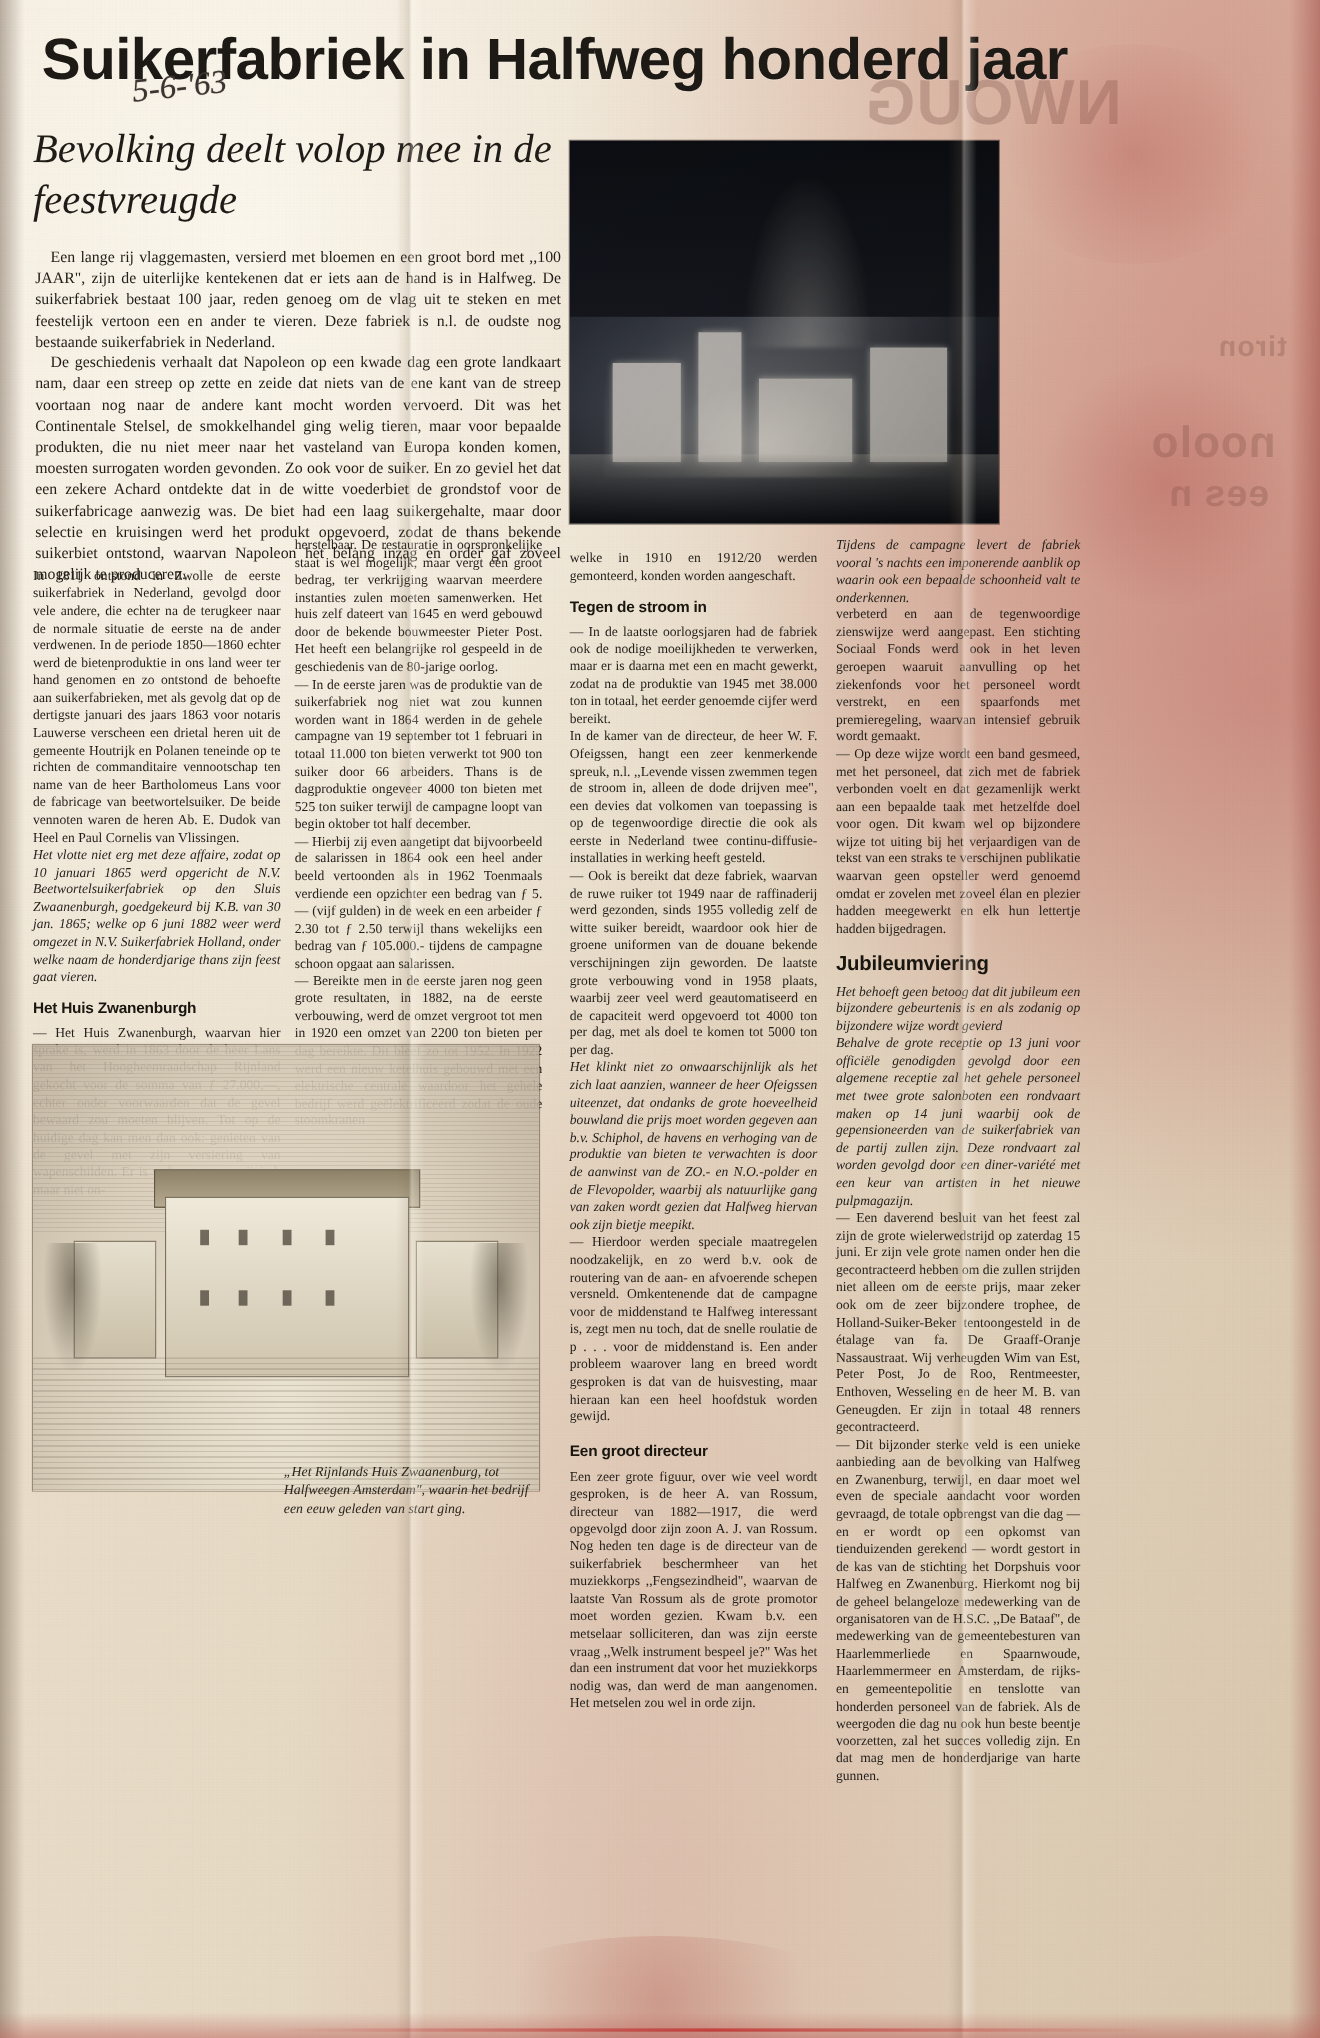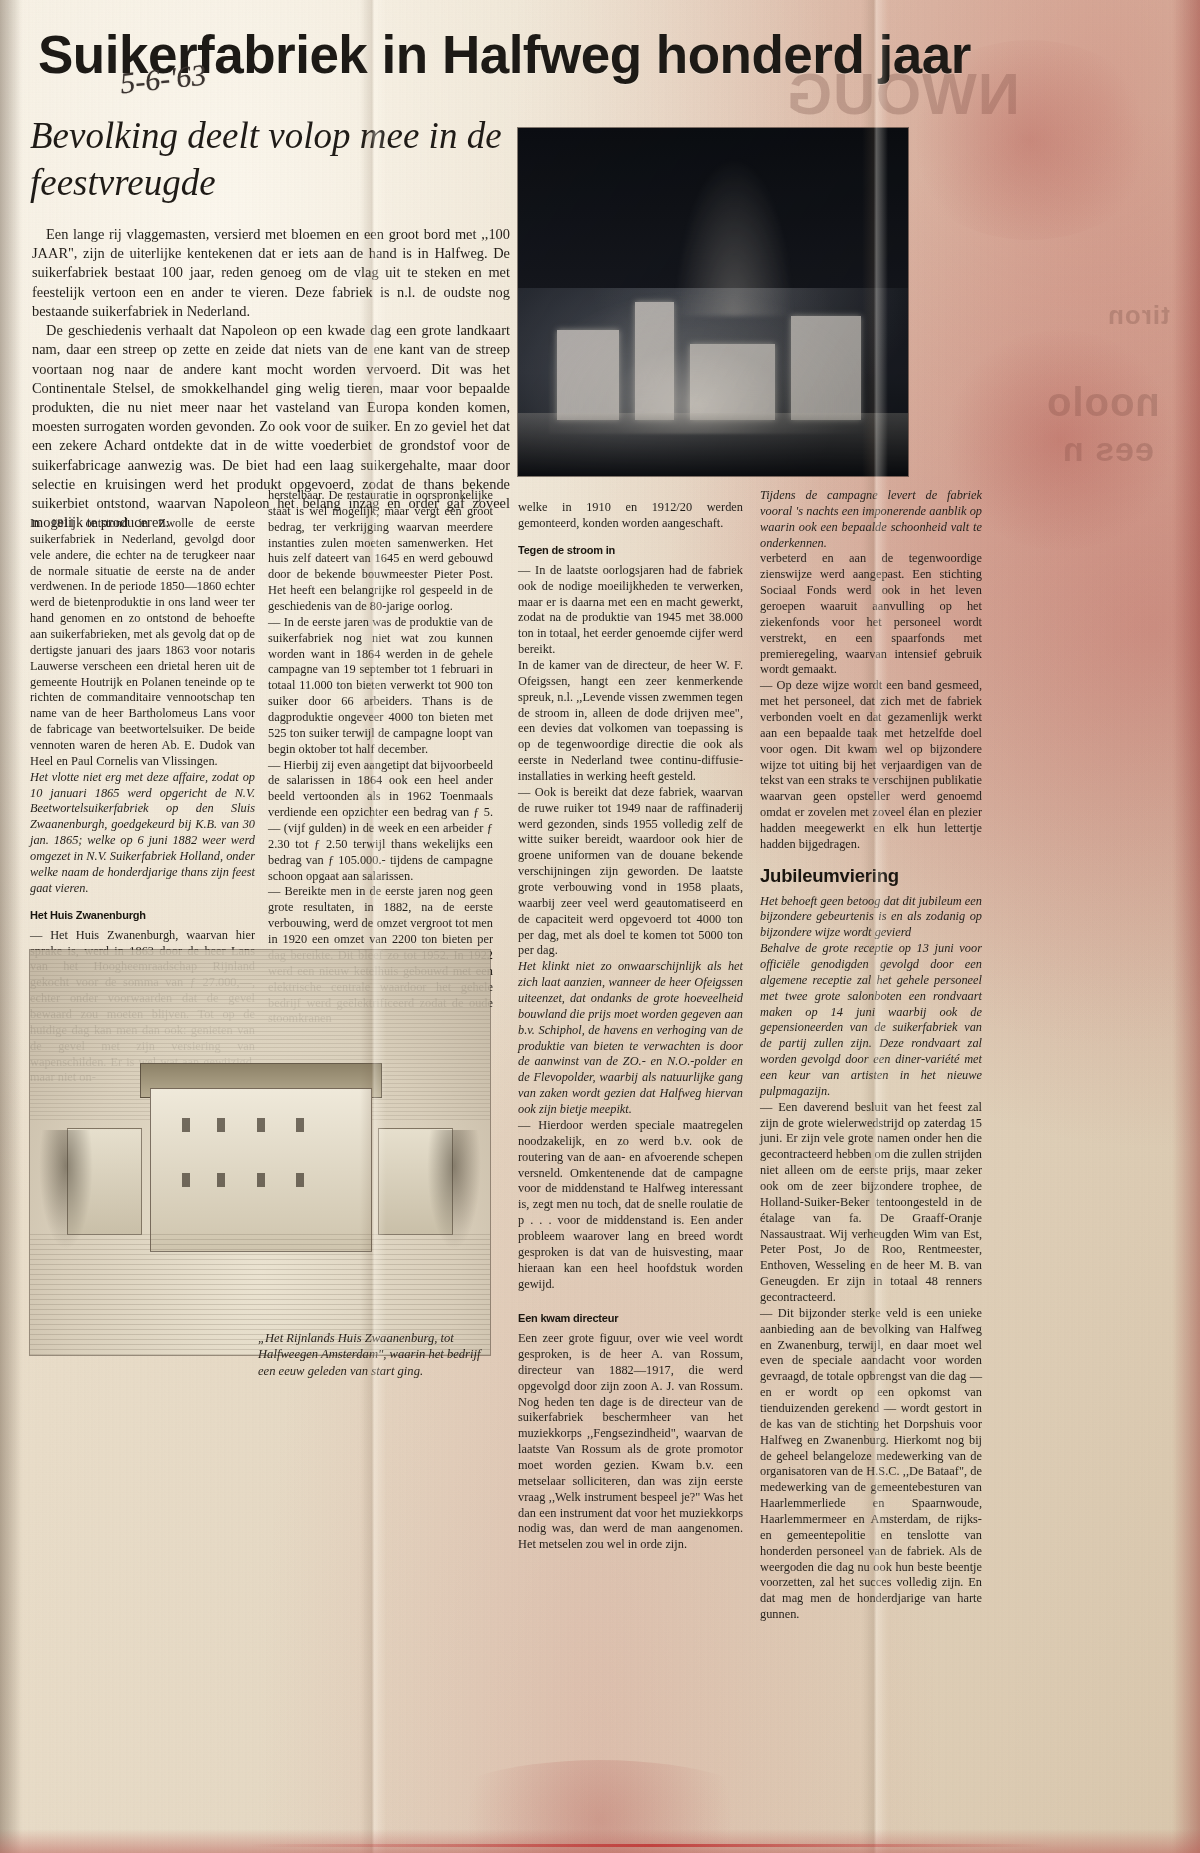--- a/index.html
+++ b/index.html
@@ -177,21 +177,21 @@
   .col p{margin:0;}
   .c1{left:30px;top:516px;width:225px;}
   .c2{left:268px;top:488px;width:225px;}
   .c3{left:518px;top:500px;width:225px;}
   .c4{left:760px;top:488px;width:222px;}
   .c3b{left:518px;top:1300px;width:225px;}
 
   .ital{font-style:italic;}
   h2.sub{
     font-family:"Liberation Sans", sans-serif;font-weight:700;
-    font-size:11px;margin:11px 0 6px;color:#19150f;letter-spacing:-0.2px;
+    font-size:14px;margin:11px 0 6px;color:#19150f;letter-spacing:-0.2px;
   }
   h2.sub.big{font-size:18.5px;}
   .blk{margin-top:9px;}
 
   
   .smudge{
     position:absolute;border-radius:50%;pointer-events:none;
     background:radial-gradient(circle, rgba(170,70,65,.30), rgba(170,70,65,0) 70%);
   }
 </style>
@@ -252,21 +252,21 @@
       <p>welke in 1910 en 1912/20 werden gemonteerd, konden worden aangeschaft.</p>
       <h2 class="sub">Tegen de stroom in</h2>
       <p>— In de laatste oorlogsjaren had de fabriek ook de nodige moeilijkheden te verwerken, maar er is daarna met een en macht gewerkt, zodat na de produktie van 1945 met 38.000 ton in totaal, het eerder genoemde cijfer werd bereikt.</p>
       <p class="blk">In de kamer van de directeur, de heer W. F. Ofeigssen, hangt een zeer kenmerkende spreuk, n.l. ,,Levende vissen zwemmen tegen de stroom in, alleen de dode drijven mee", een devies dat volkomen van toepassing is op de tegenwoordige directie die ook als eerste in Nederland twee continu-diffusie-installaties in werking heeft gesteld.</p>
       <p class="blk">— Ook is bereikt dat deze fabriek, waarvan de ruwe ruiker tot 1949 naar de raffinaderij werd gezonden, sinds 1955 volledig zelf de witte suiker bereidt, waardoor ook hier de groene uniformen van de douane bekende verschijningen zijn geworden. De laatste grote verbouwing vond in 1958 plaats, waarbij zeer veel werd geautomatiseerd en de capaciteit werd opgevoerd tot 4000 ton per dag, met als doel te komen tot 5000 ton per dag.</p>
       <p class="ital blk">Het klinkt niet zo onwaarschijnlijk als het zich laat aanzien, wanneer de heer Ofeigssen uiteenzet, dat ondanks de grote hoeveelheid bouwland die prijs moet worden gegeven aan b.v. Schiphol, de havens en verhoging van de produktie van bieten te verwachten is door de aanwinst van de ZO.- en N.O.-polder en de Flevopolder, waarbij als natuurlijke gang van zaken wordt gezien dat Halfweg hiervan ook zijn bietje meepikt.</p>
       <p class="blk">— Hierdoor werden speciale maatregelen noodzakelijk, en zo werd b.v. ook de routering van de aan- en afvoerende schepen versneld. Omkentenende dat de campagne voor de middenstand te Halfweg interessant is, zegt men nu toch, dat de snelle roulatie de p . . . voor de middenstand is. Een ander probleem waarover lang en breed wordt gesproken is dat van de huisvesting, maar hieraan kan een heel hoofdstuk worden gewijd.</p>
     </div>
 
     <div class="col c3b">
-      <h2 class="sub">Een kwam directeur</h2>
+      <h2 class="sub">Een groot directeur</h2>
       <p>Een zeer grote figuur, over wie veel wordt gesproken, is de heer A. van Rossum, directeur van 1882—1917, die werd opgevolgd door zijn zoon A. J. van Rossum. Nog heden ten dage is de directeur van de suikerfabriek beschermheer van het muziekkorps ,,Fengsezindheid", waarvan de laatste Van Rossum als de grote promotor moet worden gezien. Kwam b.v. een metselaar solliciteren, dan was zijn eerste vraag ,,Welk instrument bespeel je?" Was het dan een instrument dat voor het muziekkorps nodig was, dan werd de man aangenomen. Het metselen zou wel in orde zijn.</p>
     </div>
 
     <div class="col c4">
       <p class="ital">Tijdens de campagne levert de fabriek vooral 's nachts een imponerende aanblik op waarin ook een bepaalde schoonheid valt te onderkennen.</p>
       <p class="blk">verbeterd en aan de tegenwoordige zienswijze werd aangepast. Een stichting Sociaal Fonds werd ook in het leven geroepen waaruit aanvulling op het ziekenfonds voor het personeel wordt verstrekt, en een spaarfonds met premieregeling, waarvan intensief gebruik wordt gemaakt.</p>
       <p class="blk">— Op deze wijze wordt een band gesmeed, met het personeel, dat zich met de fabriek verbonden voelt en dat gezamenlijk werkt aan een bepaalde taak met hetzelfde doel voor ogen. Dit kwam wel op bijzondere wijze tot uiting bij het verjaardigen van de tekst van een straks te verschijnen publikatie waarvan geen opsteller werd genoemd omdat er zovelen met zoveel élan en plezier hadden meegewerkt en elk hun lettertje hadden bijgedragen.</p>
       <h2 class="sub big">Jubileumviering</h2>
       <p class="ital">Het behoeft geen betoog dat dit jubileum een bijzondere gebeurtenis is en als zodanig op bijzondere wijze wordt gevierd</p>
       <p class="ital blk">Behalve de grote receptie op 13 juni voor officiële genodigden gevolgd door een algemene receptie zal het gehele personeel met twee grote salonboten een rondvaart maken op 14 juni waarbij ook de gepensioneerden van de suikerfabriek van de partij zullen zijn. Deze rondvaart zal worden gevolgd door een diner-variété met een keur van artisten in het nieuwe pulpmagazijn.</p>

